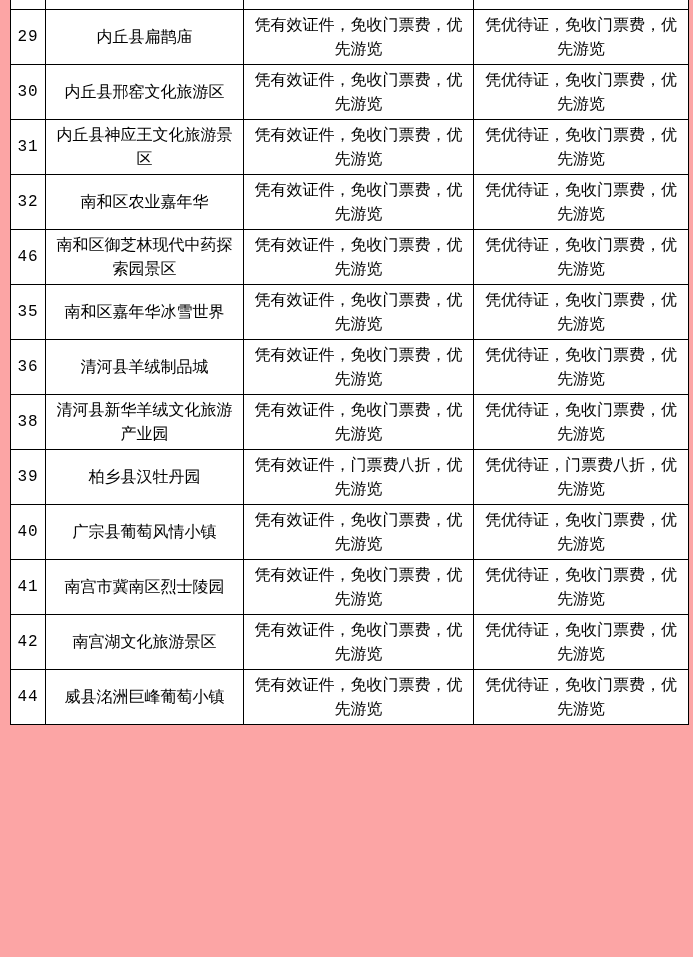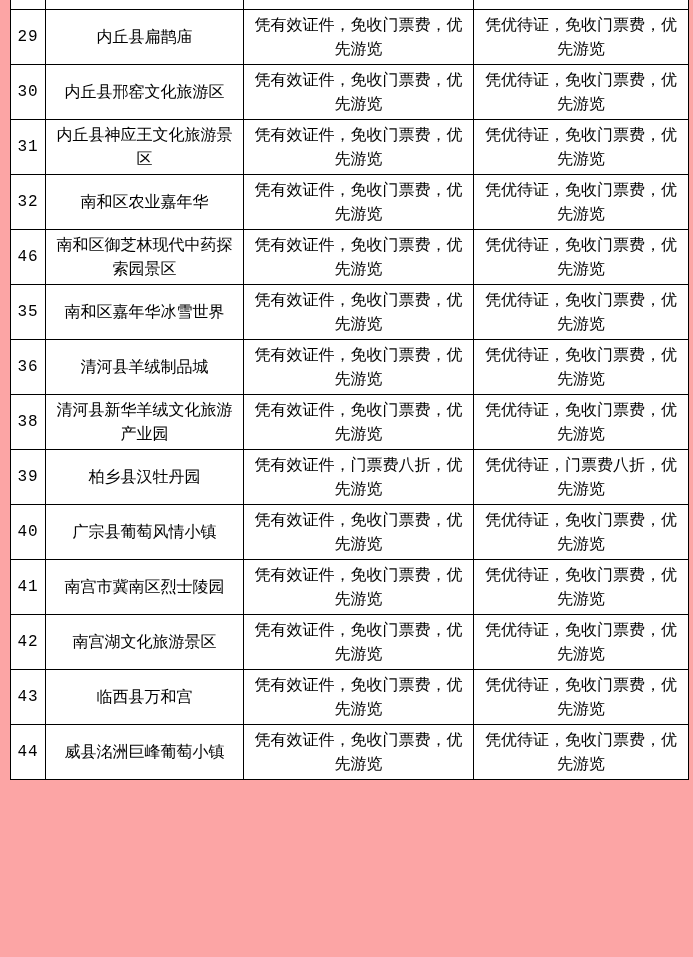--- a/index.html
+++ b/index.html
@@ -135,26 +135,20 @@
     <td class="c-pol">凭有效证件，免收门票费，优先游览</td>
     <td class="c-pol">凭优待证，免收门票费，优先游览</td>
   </tr>
           <tr>
     <td class="c-num">42</td>
     <td class="c-name">南宫湖文化旅游景区</td>
     <td class="c-pol">凭有效证件，免收门票费，优先游览</td>
     <td class="c-pol">凭优待证，免收门票费，优先游览</td>
   </tr>
           <tr>
-    <td class="c-num">43</td>
-    <td class="c-name">临西县万和宫</td>
-    <td class="c-pol">凭有效证件，免收门票费，优先游览</td>
-    <td class="c-pol">凭优待证，免收门票费，优先游览</td>
-  </tr>
-          <tr>
     <td class="c-num">44</td>
     <td class="c-name">威县洺洲巨峰葡萄小镇</td>
     <td class="c-pol">凭有效证件，免收门票费，优先游览</td>
     <td class="c-pol">凭优待证，免收门票费，优先游览</td>
   </tr>
         </tbody>
     </table>
   </div>
 </div>
 

